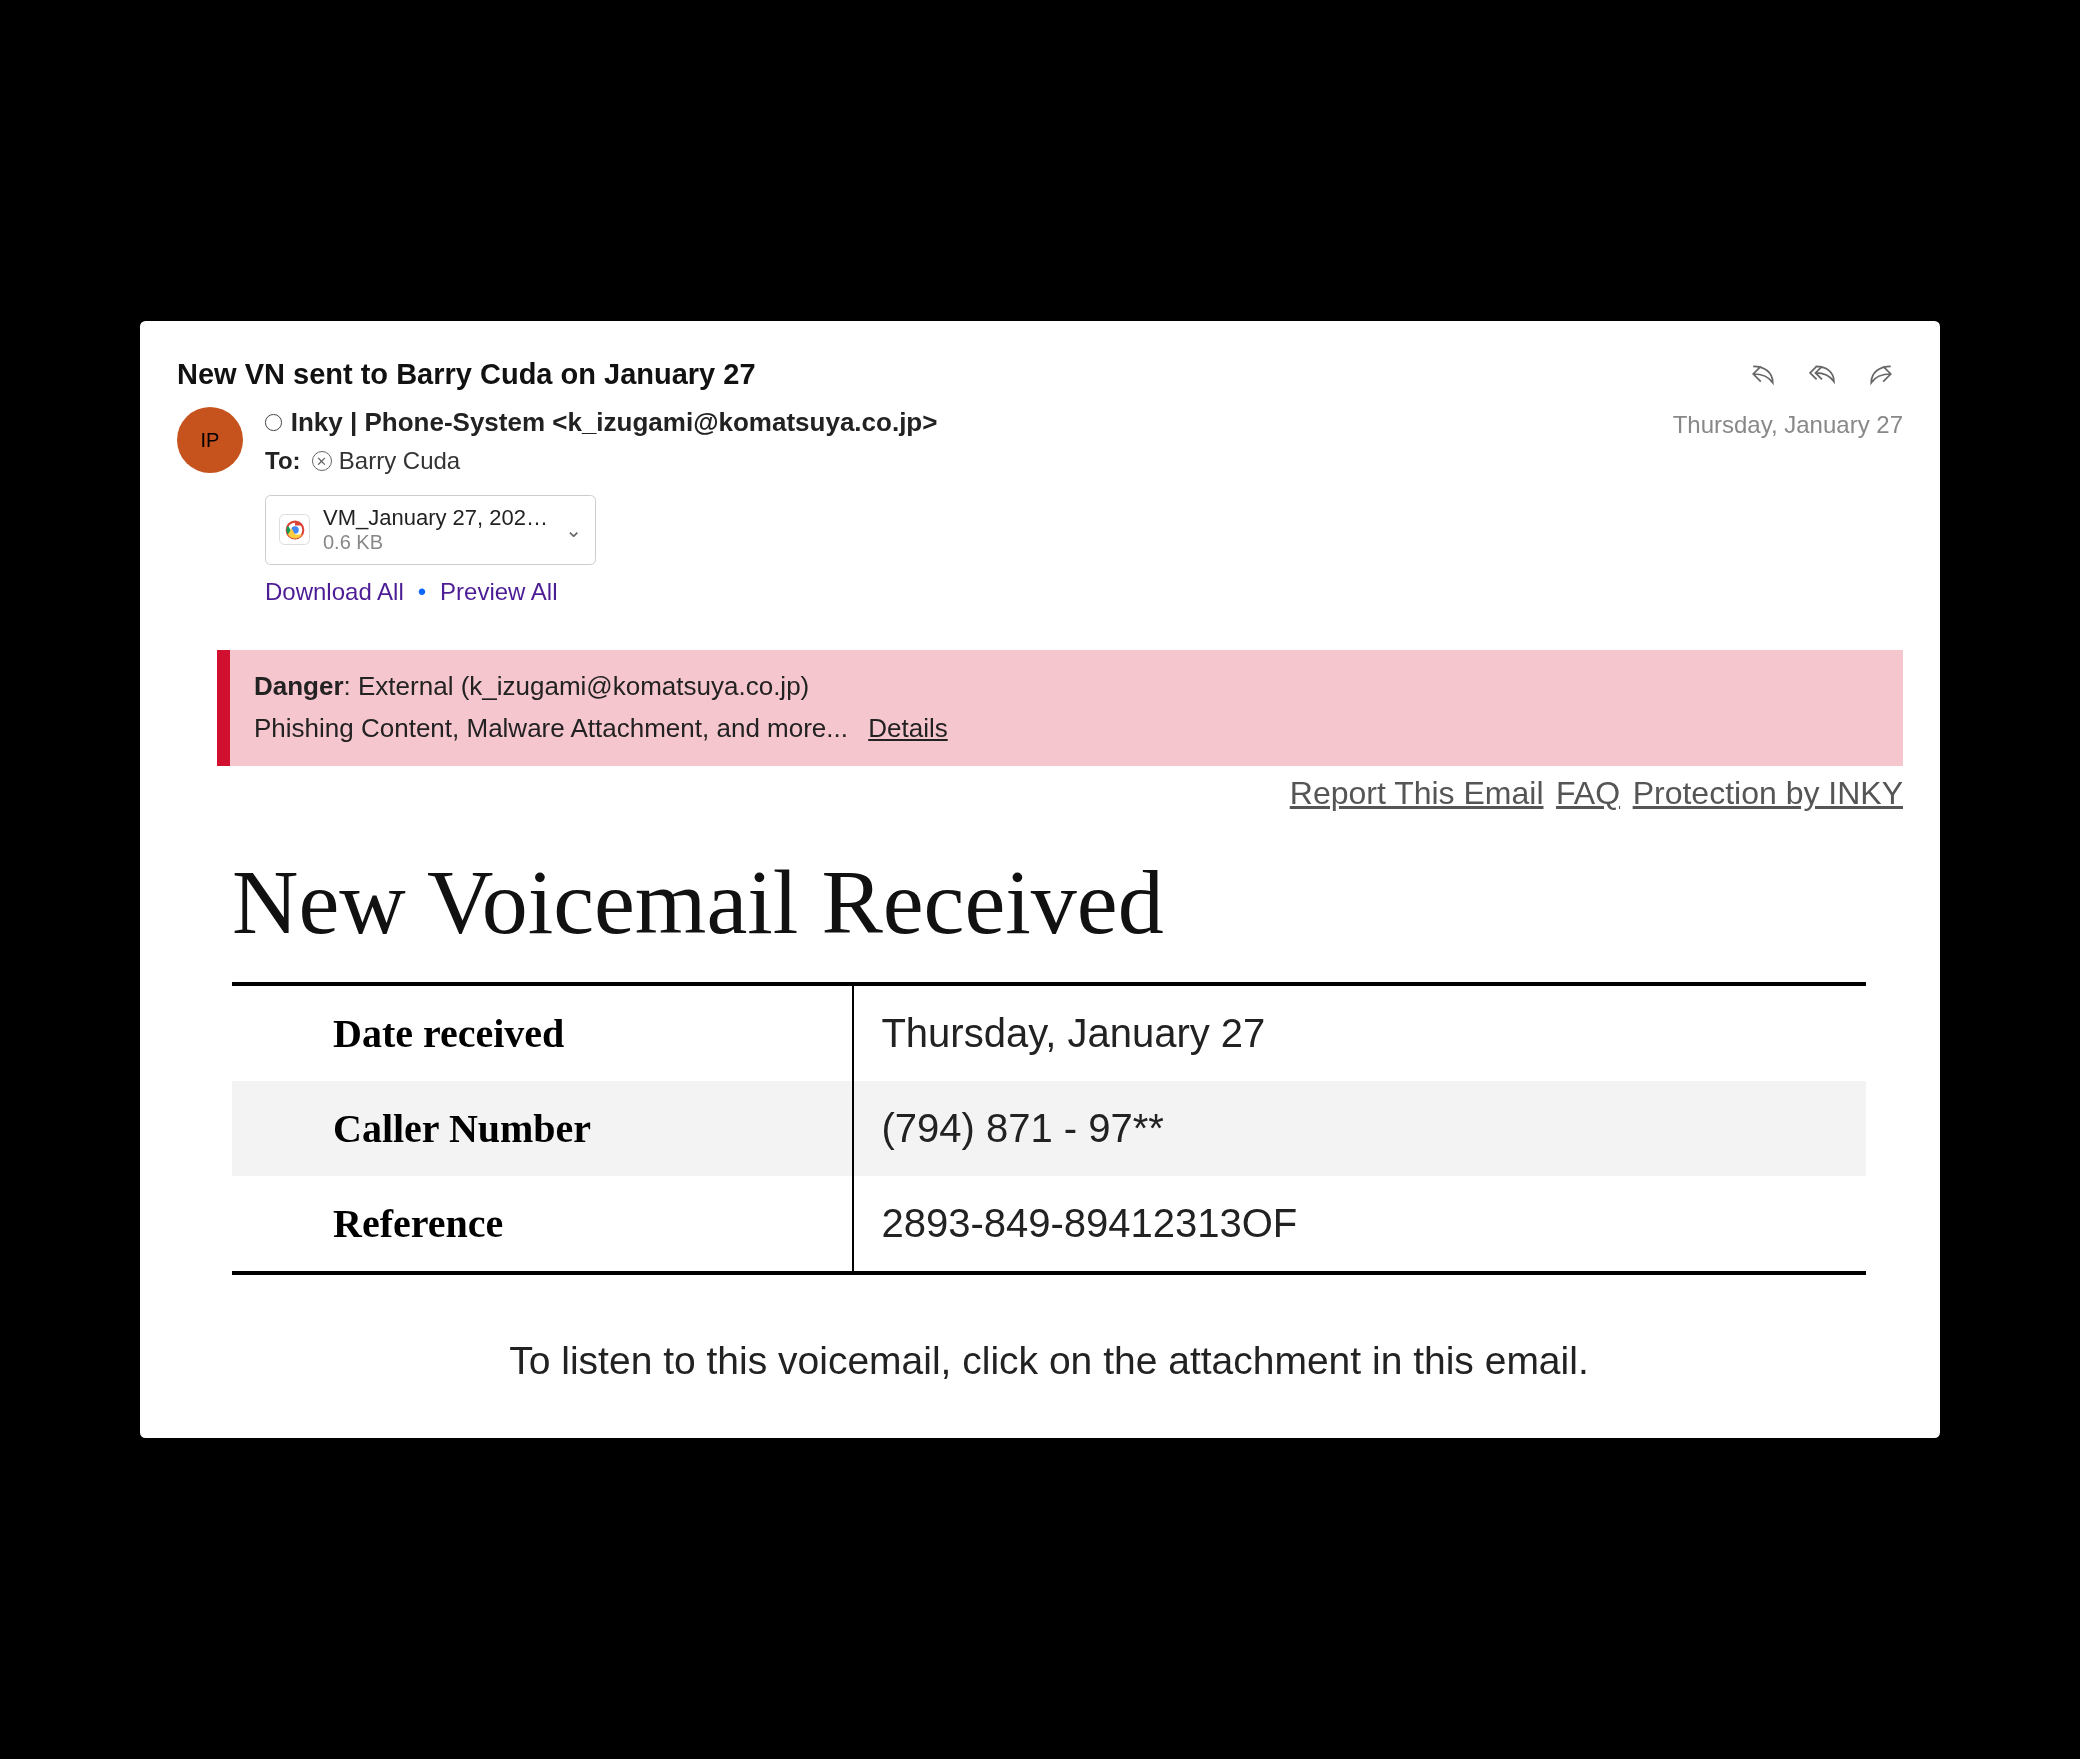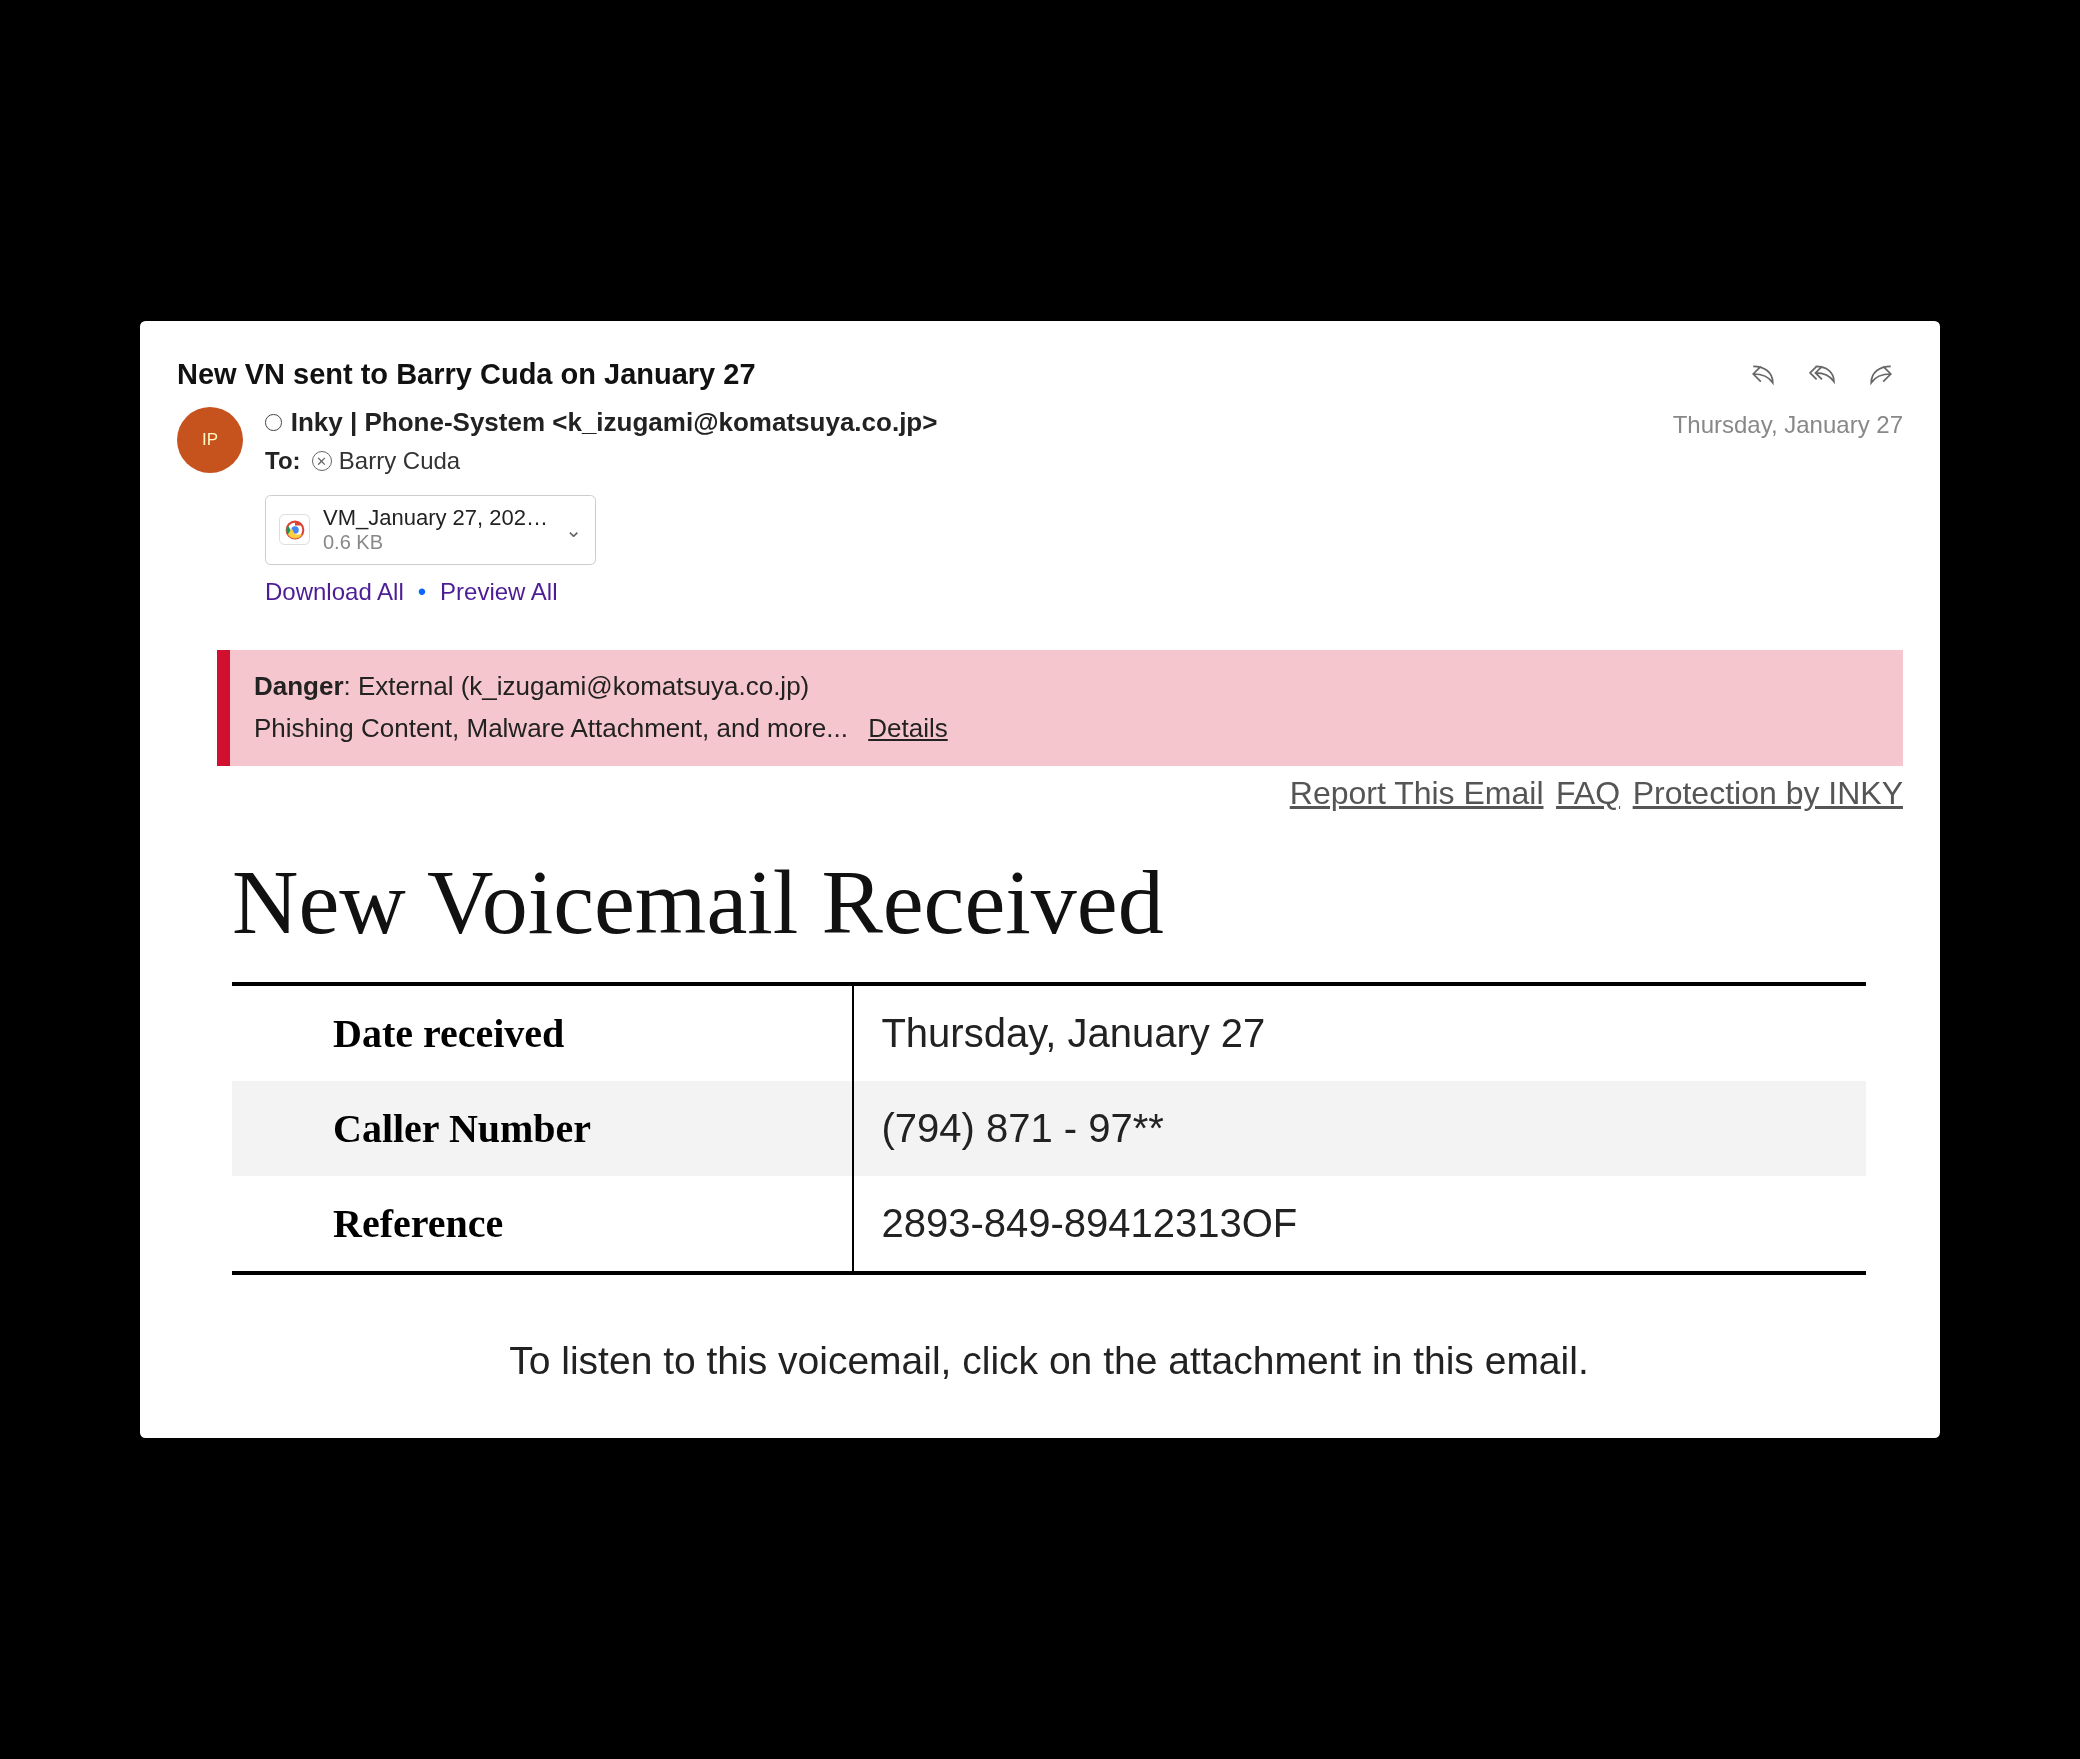--- a/index.html
+++ b/index.html
@@ -35,23 +35,23 @@
       color: #111;
     }
     .actions { display: flex; gap: 33px; margin-top: 3.7px; margin-right: 9.2px; }
     .action-icon { width: 26px; height: 26px; cursor: pointer; opacity: .75; }
 
     
     .sender-block { display: flex; gap: 22px; align-items: flex-start; }
     .avatar {
       width: 66px; height: 66px; border-radius: 50%;
       background: #c6521e;
-      color: #fef9c3;
+      color: #000000;
       display: flex; align-items: center; justify-content: center;
-      font-size: 17px; font-weight: 400;
+      font-size: 20px; font-weight: 400;
       flex-shrink: 0;
     }
     .from-line { font-size: 26px; color: #222; display: flex; align-items: center; gap: 9.2px; }
     .from-line strong { font-weight: 700; }
     .circle-icon {
       display:inline-block; width:16.5px; height:16.5px;
       border: 1.8px solid #444; border-radius: 50%;
       flex-shrink: 0;
     }
     .to-line { font-size: 24px; color: #222; margin-top: 9.2px; display:flex; align-items:center; gap:11px;}

